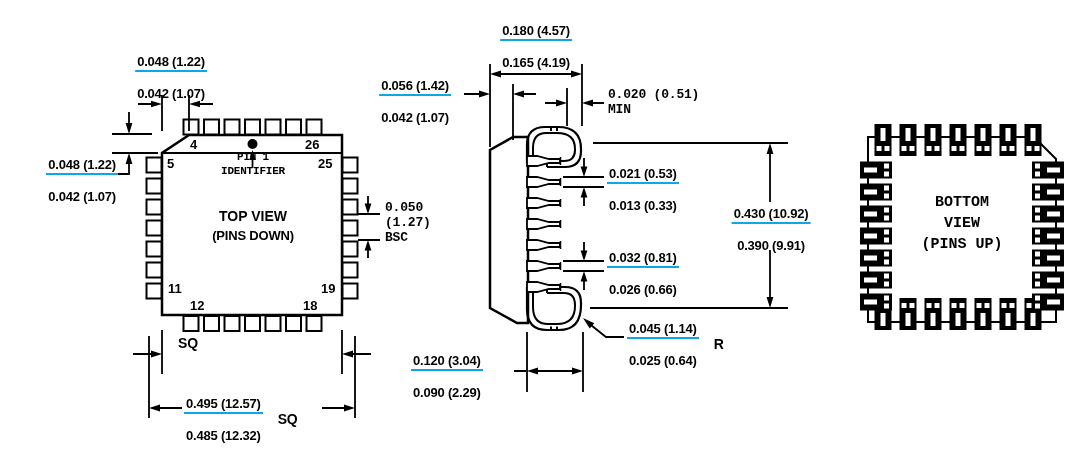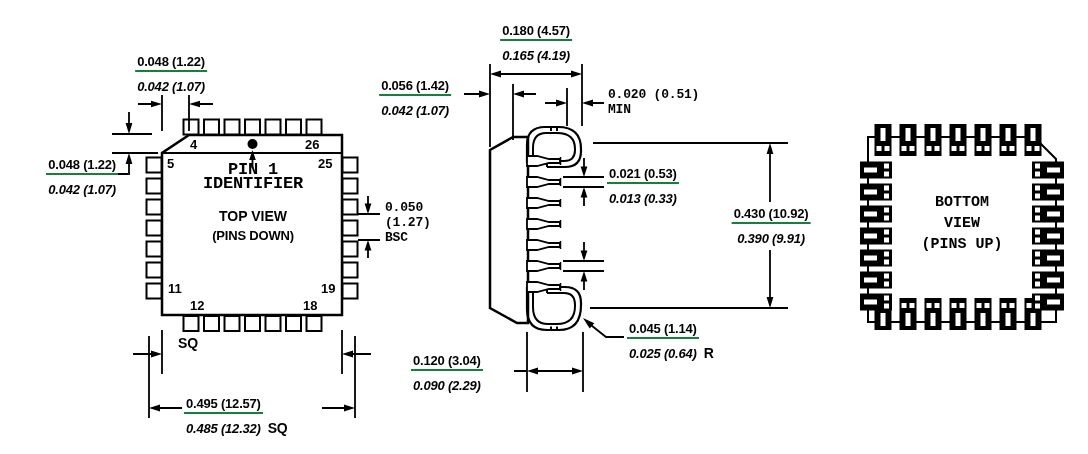--- a/index.html
+++ b/index.html
@@ -17,23 +17,23 @@
   .thin{stroke:#000;stroke-width:1.5;fill:none;}
   .ar{fill:#000;stroke:none;}
   .pin{fill:#ffffff;stroke:#000;stroke-width:2;}
   .lead{fill:#ffffff;stroke:#000;stroke-width:1.8;}
   .bpin{fill:#000;}
   .bslot{fill:#ffffff;}
   
   .dim{position:absolute;font-weight:bold;font-size:13px;line-height:15px;white-space:nowrap;letter-spacing:-0.2px;}
   .center{transform:translateX(-50%);text-align:center;}
   .frac{display:inline-block;vertical-align:top;}
-  .frac .num{display:block;border-bottom:2px solid #15803d;padding:0 2px 1px 2px;text-align:center;}
-  .frac .den{display:block;padding:7px 2px 0 2px;text-align:center;font-style:italic;}
-  .hflex{display:flex;align-items:flex-end;gap:5px;}
+  .frac .num{display:block;border-bottom:2px solid #0ea5e9;padding:0 2px 1px 2px;text-align:center;}
+  .frac .den{display:block;padding:14px 2px 0 2px;text-align:center;}
+  .hflex{display:flex;align-items:center;gap:15px;}
   .blk span{display:block;font-family:Liberation Mono, monospace;}
   .suffix{font-size:14px;}
   .pnum{position:absolute;font-weight:bold;font-size:13px;line-height:13px;}
   .tv-title{position:absolute;font-weight:bold;font-size:14px;line-height:16px;white-space:nowrap;}
   .bv-title{position:absolute;font-weight:bold;font-size:15px;line-height:21px;white-space:nowrap;text-align:center;}
 </style>
 </head>
 <body>
 
 <div class="stage">
@@ -306,39 +306,42 @@
 
   <div class="pnum" style="left:190px;top:138px">4</div>
   <div class="pnum" style="left:305px;top:138px">26</div>
   <div class="pnum" style="left:167px;top:157px">5</div>
   <div class="pnum" style="left:318px;top:157px">25</div>
   <div class="pnum" style="left:168px;top:282px">11</div>
   <div class="pnum" style="left:321px;top:282px">19</div>
   <div class="pnum" style="left:190px;top:299px">12</div>
   <div class="pnum" style="left:303px;top:299px">18</div>
 
-  <div class="dim blk center" style="left:253px;top:163px;font-size:17px;line-height:14px">
+  <div class="dim blk center" style="left:253px;top:150px;font-size:11px;line-height:14px">
     <span>PIN 1</span>
     <span>IDENTIFIER</span>
   </div>
   <div class="tv-title center" style="left:253px;top:208px">TOP VIEW</div>
   <div class="dim center" style="left:253px;top:228px">(PINS DOWN)</div>
 
   <div class="dim center" style="left:415px;top:78px">
     <span class="frac"><span class="num">0.056 (1.42)</span><span class="den">0.042 (1.07)</span></span>
   </div>
   <div class="dim center" style="left:536px;top:23px">
     <span class="frac"><span class="num">0.180 (4.57)</span><span class="den">0.165 (4.19)</span></span>
   </div>
   <div class="dim blk" style="left:608px;top:87px">
     <span>0.020 (0.51)</span>
     <span>MIN</span>
   </div>
   <div class="dim" style="left:607px;top:166px">
     <span class="frac"><span class="num">0.021 (0.53)</span><span class="den">0.013 (0.33)</span></span>
+  </div>
+  <div class="dim" style="left:607px;top:250px">
+    <span class="frac"><span class="num">0.032 (0.81)</span><span class="den">0.026 (0.66)</span></span>
   </div>
   <div class="dim center" style="left:771px;top:206px">
     <span class="frac"><span class="num">0.430 (10.92)</span><span class="den">0.390 (9.91)</span></span>
   </div>
   <div class="dim hflex" style="left:627px;top:321px">
     <span class="frac">
         <span class="num">0.045 (1.14)</span>
         <span class="den">0.025 (0.64)</span>
       </span>
     <span class="suffix">R</span>

